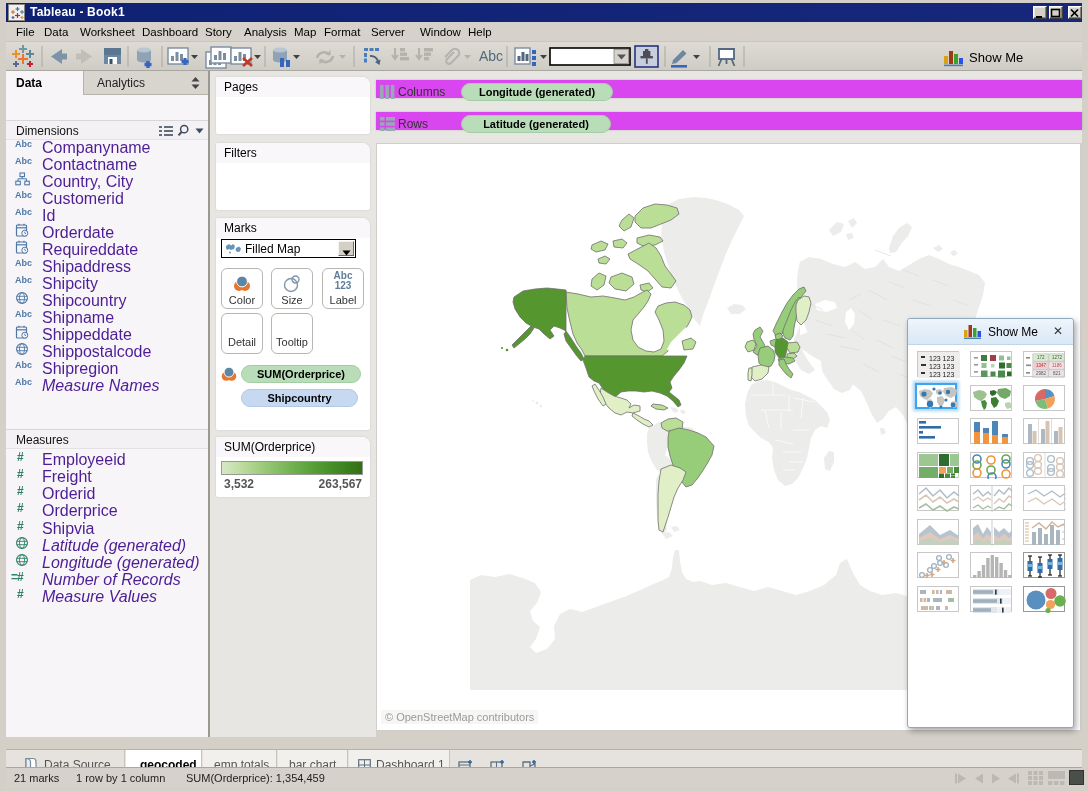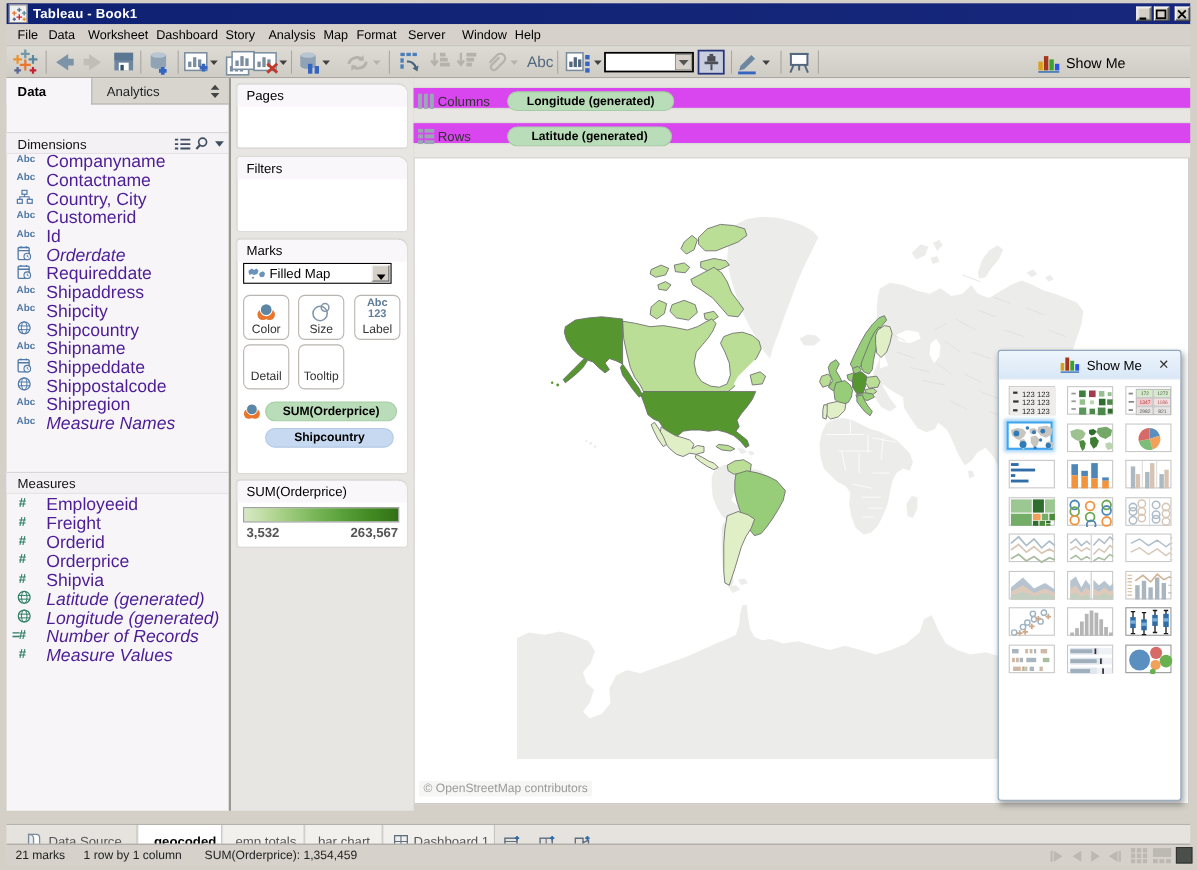--- a/index.html
+++ b/index.html
@@ -386,21 +386,21 @@
           <span class="name">Country, City</span>
         </div>
 <div class="fieldrow" style="top:117px;">
           <span class="abc">Abc</span>
           <span class="name">Customerid</span>
         </div>
 <div class="fieldrow" style="top:134px;">
           <span class="abc">Abc</span>
           <span class="name">Id</span>
         </div>
-<div class="fieldrow" style="top:151px;font-style:italic;">
+<div class="fieldrow" style="top:151px;">
           <svg class="icon" viewBox="0 0 18 14">
             <rect x="2.5" y="2" width="10" height="11" rx="1" fill="none" stroke="#4e79a7" stroke-width="1.2"></rect>
             <line x1="2.5" y1="4.8" x2="12.5" y2="4.8" stroke="#4e79a7" stroke-width="1.2"></line>
             <line x1="5" y1="0.8" x2="5" y2="2.6" stroke="#4e79a7" stroke-width="1.2"></line>
             <line x1="10" y1="0.8" x2="10" y2="2.6" stroke="#4e79a7" stroke-width="1.2"></line>
             <circle cx="10.8" cy="10.2" r="3" fill="#f8f5f8" stroke="#4e79a7" stroke-width="1"></circle>
             <path d="M10.8 8.7v1.5l1.2 0.6" fill="none" stroke="#4e79a7" stroke-width="0.9"></path>
           </svg>
           <span class="name">Orderdate</span>
         </div>

